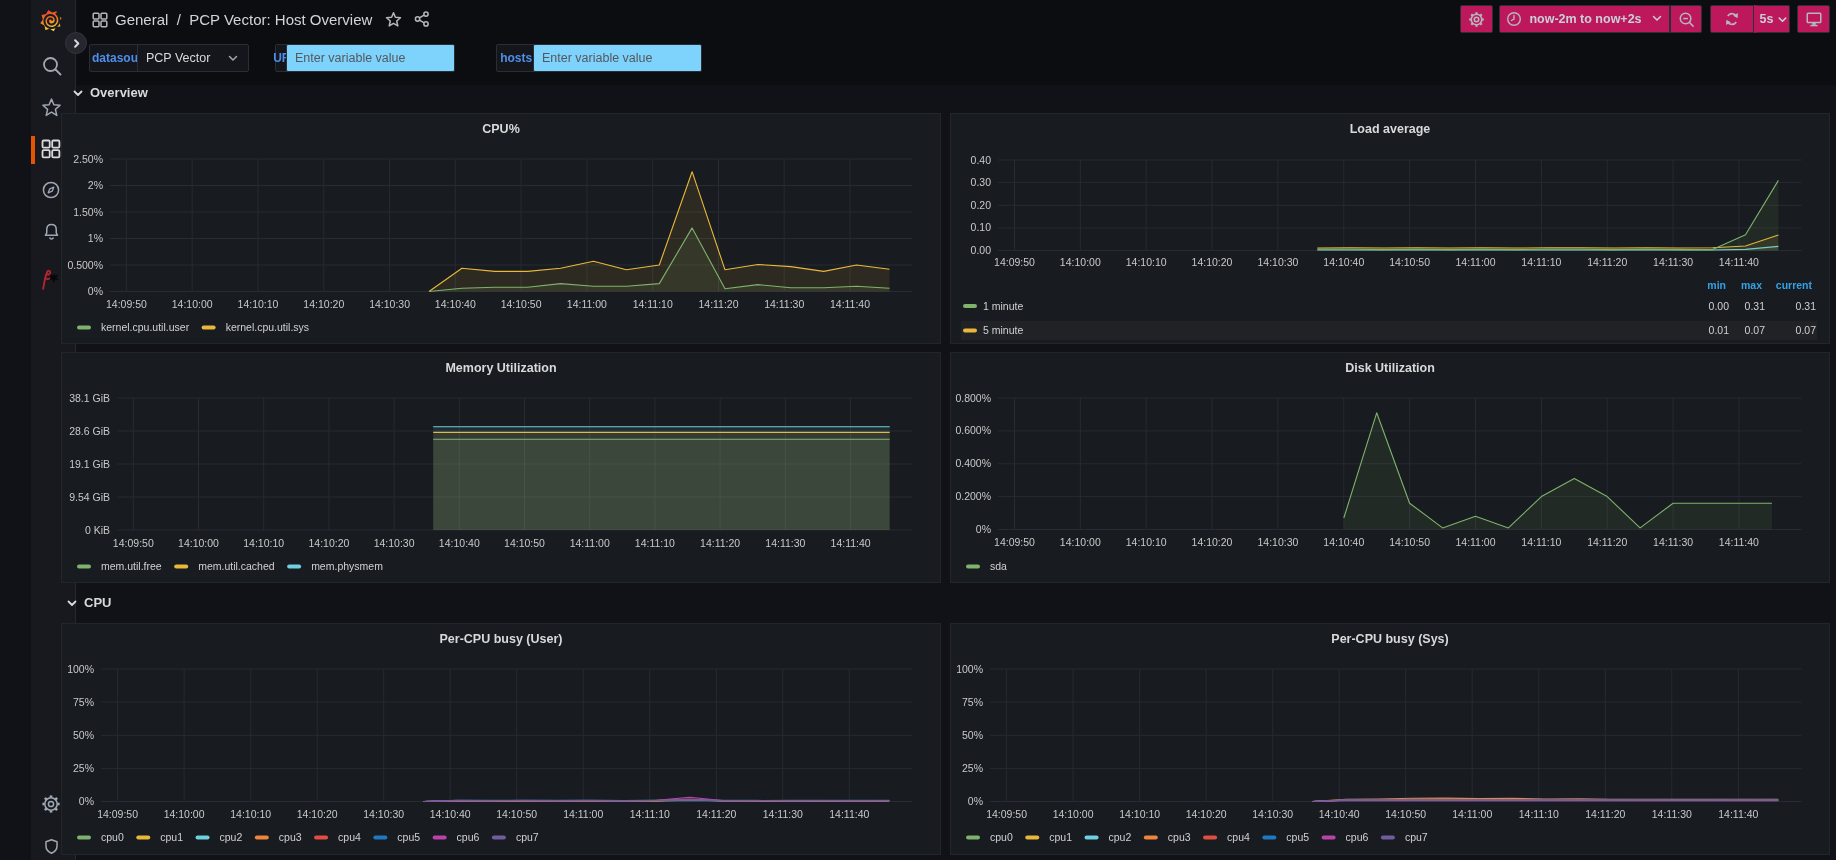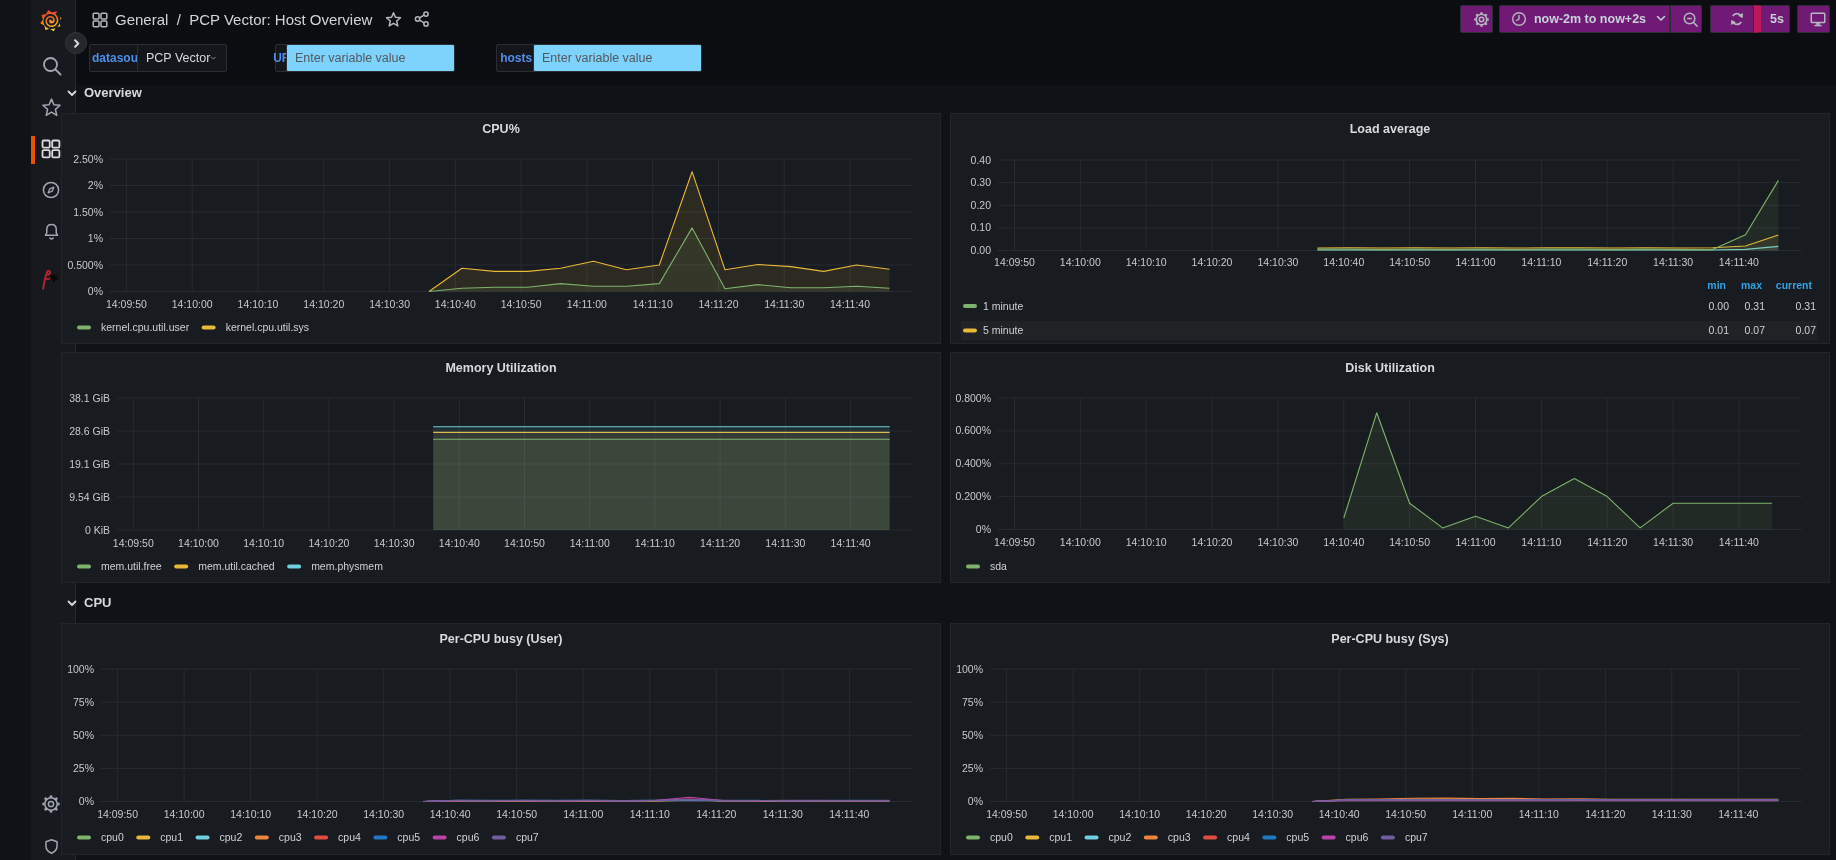--- a/index.html
+++ b/index.html
@@ -1,18 +1,18 @@
 <!DOCTYPE html>
 <html><head><meta charset="utf-8"><style>
 * { margin:0; padding:0; box-sizing:border-box; }
 body { width:1836px; height:860px; overflow:hidden; background:#111217;
   font-family:"Liberation Sans", sans-serif; position:relative; }
 .abs { position:absolute;margin-left:31px; }
-.btn { position:absolute; background:#701a75; border:1px solid #2c2f35; border-radius:2px;
-  display:flex; align-items:center; justify-content:center;padding-left:9px; }
+.btn { position:absolute; background:#be185d; border:1px solid #2c2f35; border-radius:2px;
+  display:flex; align-items:center; justify-content:center; }
 .vlabel { position:absolute; height:28px; background:#14161c; border:1px solid #2a2d33; border-radius:2px;
   display:flex; align-items:center; justify-content:center; color:#4d8fea; font-size:12px; font-weight:bold;margin-left:28px; }
 .vinput { position:absolute; height:28px; background:#7dd3fc; border:1px solid #2a2d33; border-radius:2px;
   display:flex; align-items:center; color:#55585e; font-size:12.5px; padding-left:8px; }
 .sechead { position:absolute; color:#d8d9da; font-size:13px; font-weight:bold; display:flex; align-items:center; gap:6px; }
 </style></head>
 <body>
 <div class="abs" style="left:0;top:0;width:1836px;height:85px;background:#0c0d10"></div>
 
 <div class="abs" style="left:0;top:0;width:45px;height:860px;background:#18191f;border-right:1px solid #26282e"></div>
@@ -126,44 +126,44 @@
     </svg>
   </div>
 <div class="btn" style="left:1710px;top:5px;width:44px;height:28px;border-radius:2px 0 0 2px">
     <svg width="16" height="16" viewBox="0 0 16 16" style="" fill="none">
       <path d="M3.7333333333333334,4.977777777777777 A5.155555555555555,5.155555555555555 0 0 1 12.977777777777776,6.222222222222221" stroke="#b4b7bd" stroke-width="1.6" fill="none"></path>
       <path d="M12.266666666666667,11.022222222222222 A5.155555555555555,5.155555555555555 0 0 1 3.022222222222222,9.777777777777777" stroke="#b4b7bd" stroke-width="1.6" fill="none"></path>
       <path d="M14.044444444444444,1.9555555555555557 L13.6,6.933333333333333 L9.066666666666665,4.8 Z" fill="#b4b7bd" stroke="none"></path>
       <path d="M1.9555555555555557,14.044444444444444 L2.4,9.066666666666665 L6.933333333333333,11.2 Z" fill="#b4b7bd" stroke="none"></path>
     </svg>
   </div>
-<div class="btn" style="left:1754px;top:5px;width:36px;height:28px;border-left:7px solid #be185d;border-radius:0 2px 2px 0;gap:4px">
+<div class="btn" style="left:1754px;top:5px;width:36px;height:28px;border-left:5px solid #be185d;border-radius:0 2px 2px 0;gap:4px">
     <span style="color:#c7d0d9;font-size:12.5px;font-weight:bold">5s</span>
     <svg width="11" height="11" viewBox="0 0 11 11" style="" fill="none">
       <polyline points="2.2916666666666665,4.125 5.5,7.333333333333333 8.708333333333332,4.125" stroke="#c7d0d9" stroke-width="1.5" stroke-linecap="round" stroke-linejoin="round"></polyline>
     </svg>
   </div>
 <div class="btn" style="left:1797px;top:5px;width:33px;height:28px">
     <svg width="18" height="18" viewBox="0 0 18 18" style="" fill="none">
       <rect x="2.25" y="3.15" width="13.5" height="9.450000000000001" rx="0.9" stroke="#b4b7bd" stroke-width="1.5"></rect>
       <rect x="7.2" y="12.6" width="3.6" height="2.25" fill="#b4b7bd"></rect>
       <line x1="5.4" y1="15.57" x2="12.6" y2="15.57" stroke="#b4b7bd" stroke-width="1.5"></line>
     </svg>
   </div>
 
 <div class="vlabel" style="left:61px;top:44px;width:70px">datasource</div>
-<div class="vinput" style="left:137px;top:44px;width:90px;background:#14161c;color:#d8d9da;justify-content:space-between;padding-right:9px;white-space:nowrap">PCP Vector <svg width="12" height="12" viewBox="0 0 12 12" style="" fill="none">
+<div class="vinput" style="left:137px;top:44px;width:112px;background:#14161c;color:#d8d9da;justify-content:space-between;padding-right:9px;white-space:nowrap">PCP Vector <svg width="12" height="12" viewBox="0 0 12 12" style="" fill="none">
       <polyline points="2.5,4.5 6.0,8.0 9.5,4.5" stroke="#9fa7b3" stroke-width="1.5" stroke-linecap="round" stroke-linejoin="round"></polyline>
     </svg></div>
 <div class="vlabel" style="left:247px;top:44px;width:21px">URL</div>
 <div class="vinput" style="left:286px;top:44px;width:169px">Enter variable value</div>
 <div class="vlabel" style="left:468px;top:44px;width:61px">hostspec</div>
 <div class="vinput" style="left:533px;top:44px;width:169px">Enter variable value</div>
 
-<div class="sechead" style="left:66px;top:85px"><svg width="12" height="12" viewBox="0 0 12 12" style="" fill="none">
+<div class="sechead" style="left:72px;top:85px"><svg width="12" height="12" viewBox="0 0 12 12" style="" fill="none">
       <polyline points="2.5,4.5 6.0,8.0 9.5,4.5" stroke="#d8d9da" stroke-width="1.8" stroke-linecap="round" stroke-linejoin="round"></polyline>
     </svg> Overview</div>
 <div class="sechead" style="left:66px;top:595px"><svg width="12" height="12" viewBox="0 0 12 12" style="" fill="none">
       <polyline points="2.5,4.5 6.0,8.0 9.5,4.5" stroke="#d8d9da" stroke-width="1.8" stroke-linecap="round" stroke-linejoin="round"></polyline>
     </svg> CPU</div>
 
 <svg style="position:absolute;left:61px;top:113px" width="880" height="231" viewBox="0 0 880 231" font-family="Liberation Sans, sans-serif">
 <rect x="0.5" y="0.5" width="879" height="230" fill="#181b1f" stroke="#232529"></rect>
 <text x="440" y="19.5" text-anchor="middle" font-size="12.5" font-weight="bold" fill="#d8d9da">CPU%</text>
 <line x1="49" y1="178.5" x2="851.5" y2="178.5" stroke="#272b32" stroke-width="1"></line>

